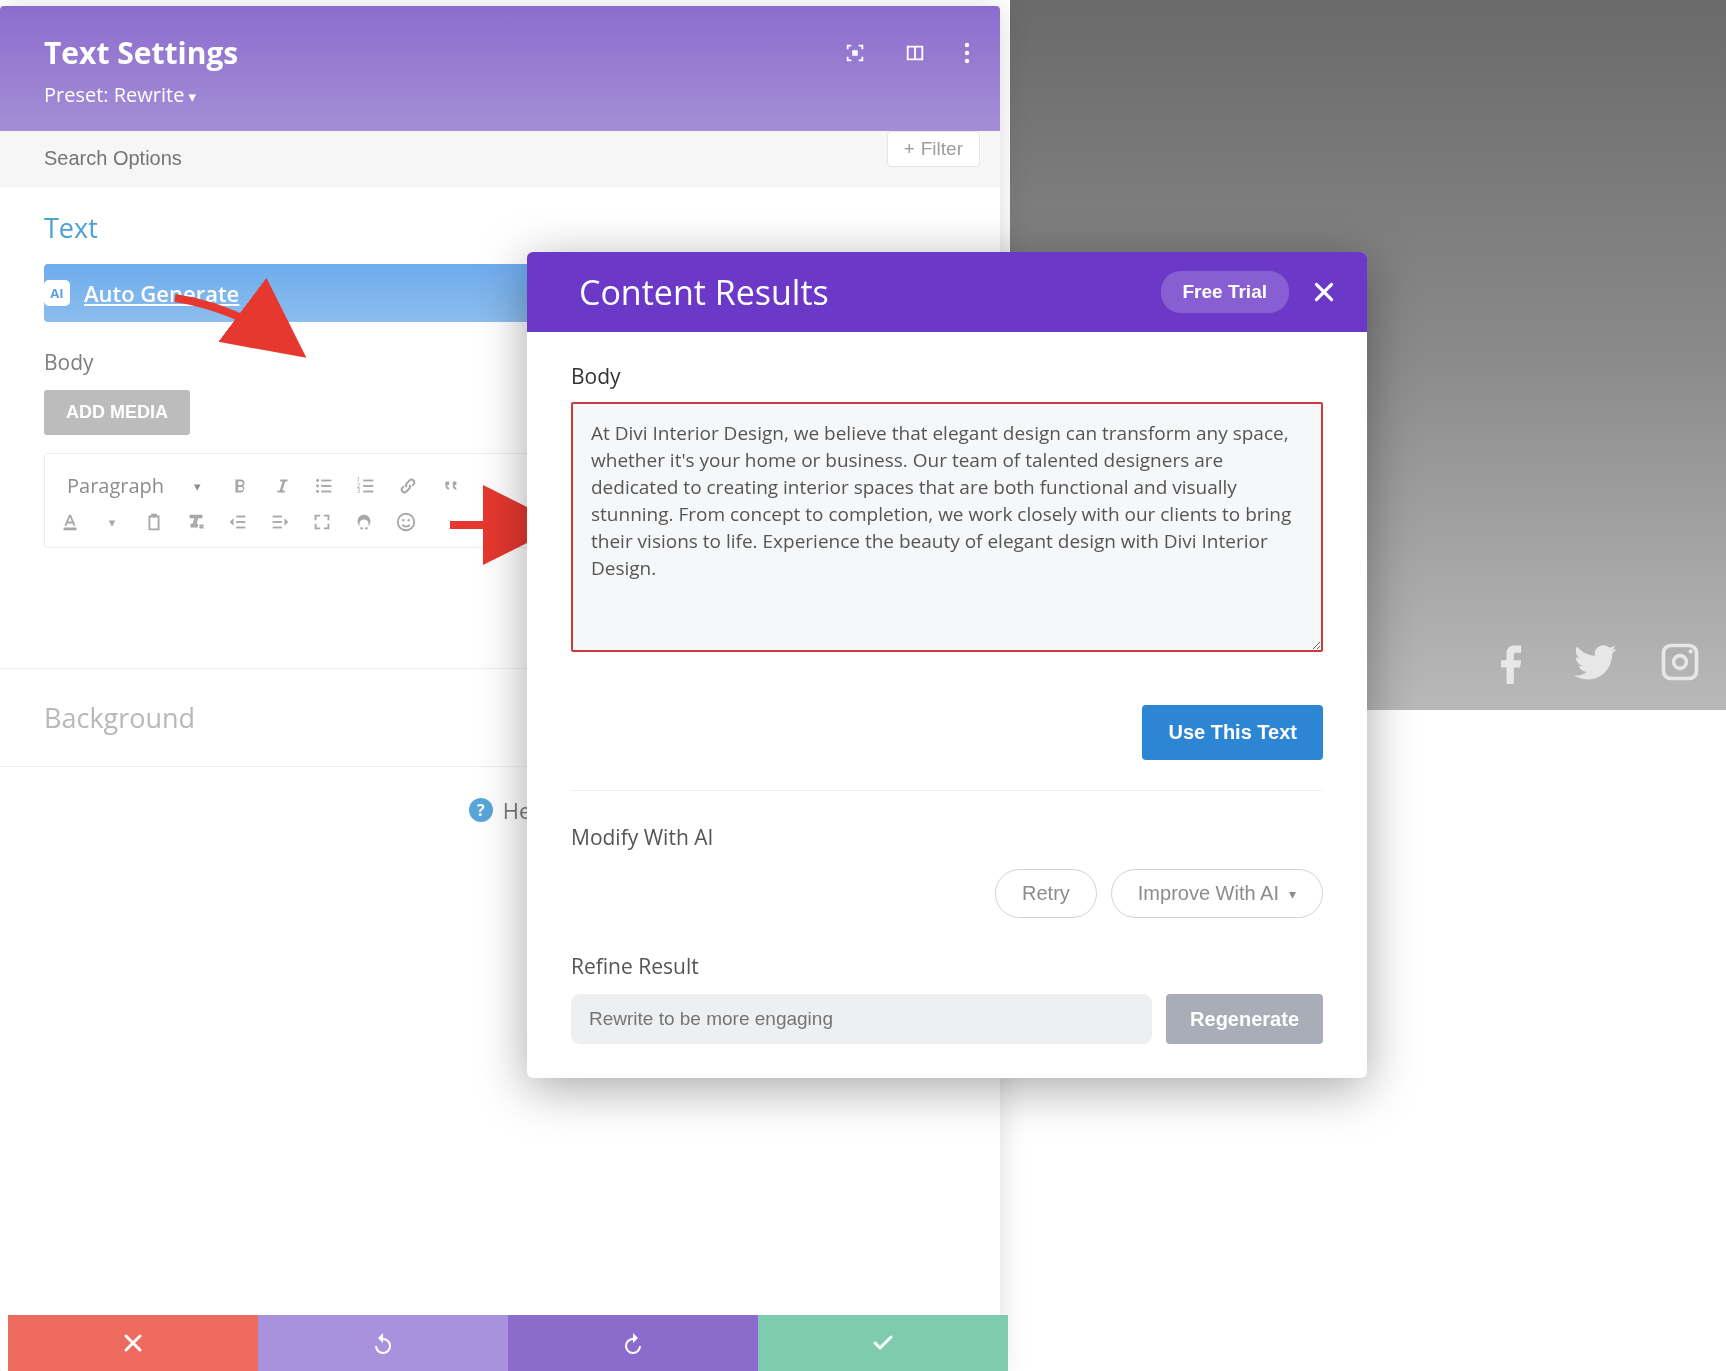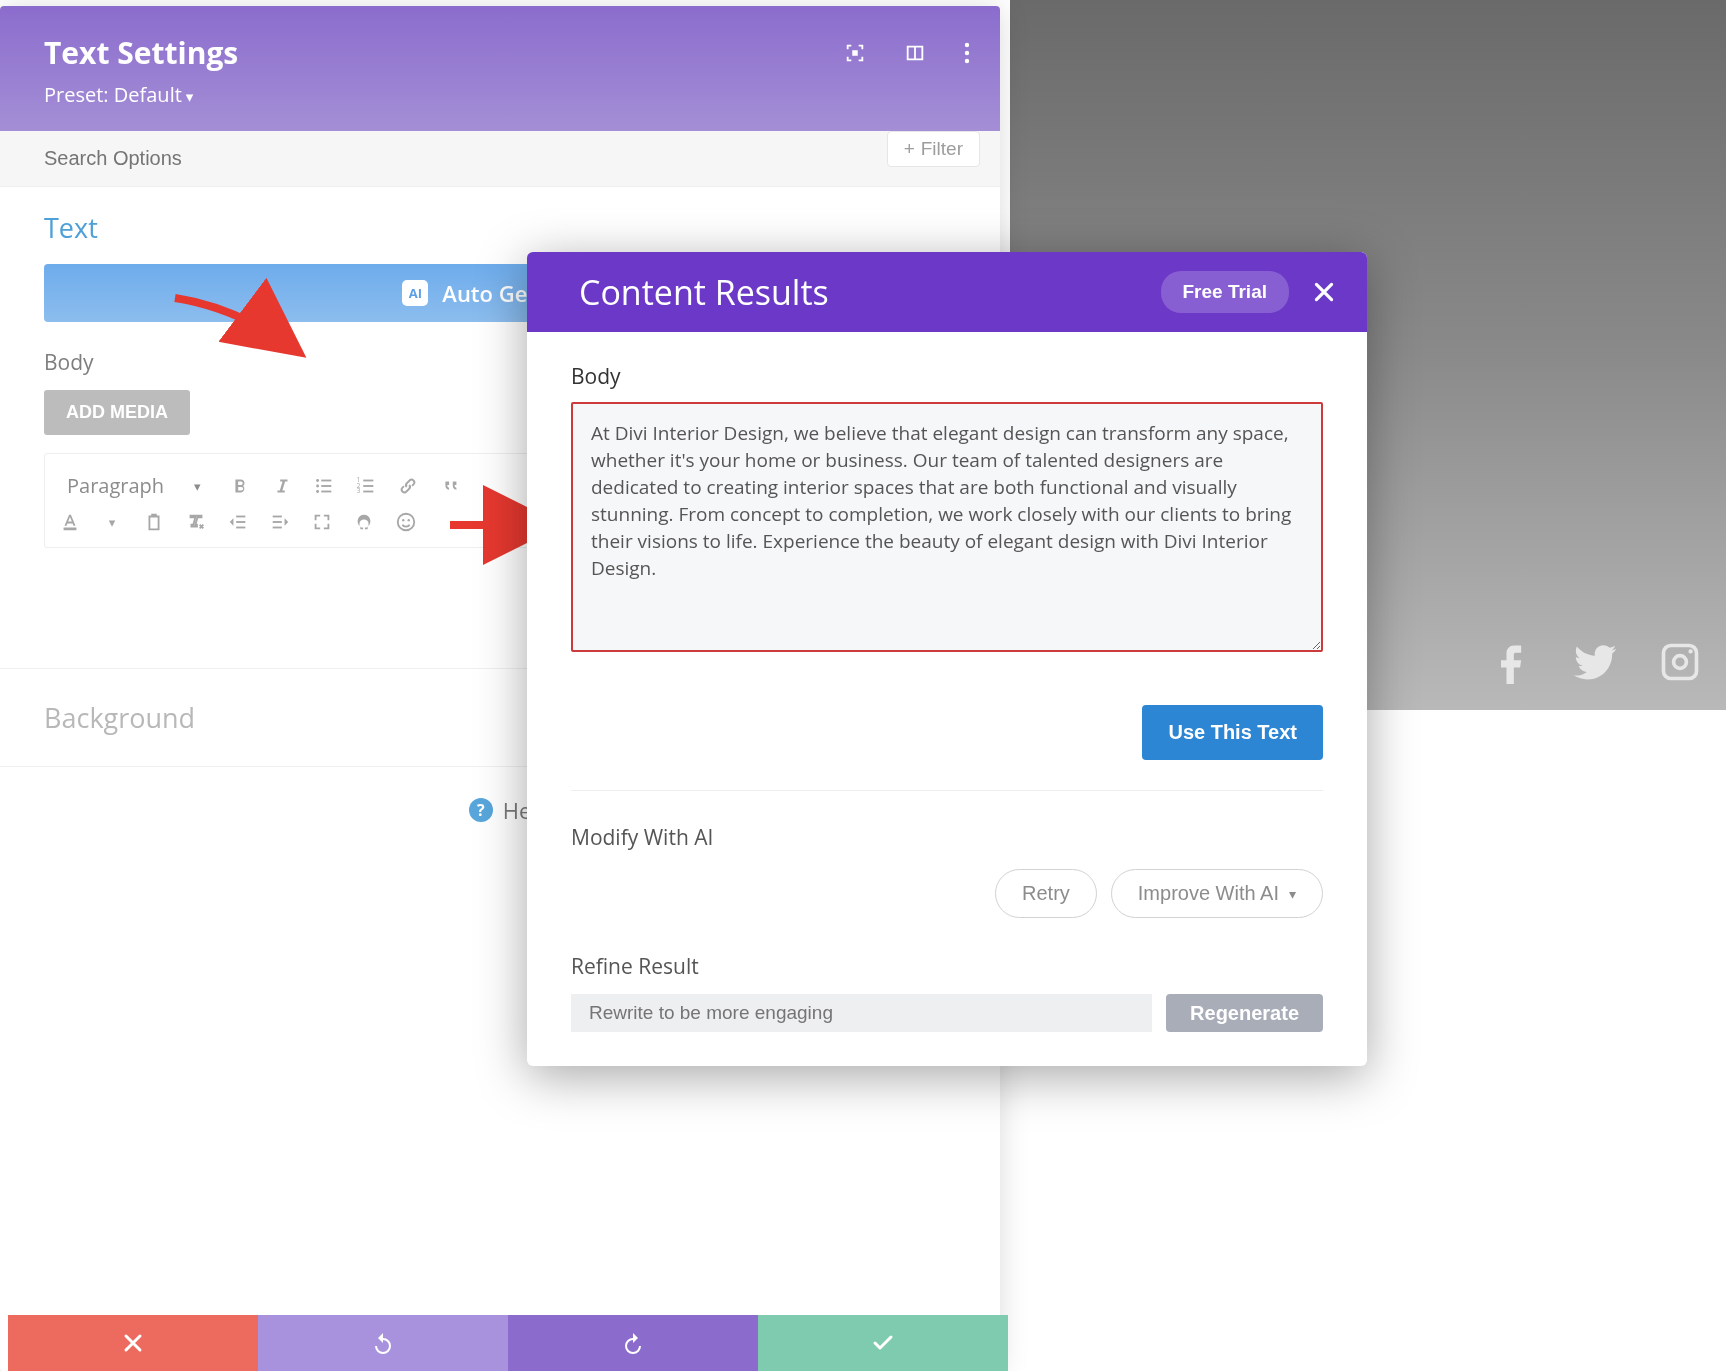--- a/index.html
+++ b/index.html
@@ -27,21 +27,21 @@
   .tabs { height:56px; background:linear-gradient(180deg,#a693dc 0%, #c9bfe6 100%); display:flex; align-items:stretch; }
   .tab { padding:0 30px; display:flex; align-items:center; color:#fff; font-size:22px; font-weight:700; cursor:pointer; }
   .tab.active { background:rgba(255,255,255,0.12); }
 
   .search-row { height:56px; background:#f6f6f6; display:flex; padding:0 20px 0 44px; justify-content:space-between; border-bottom:1px solid #eee; }
   .search-input { border:none; background:transparent; font-size:20px; color:#7e7e7e; outline:none; width:500px; }
   .filter-btn { background:#fff; border:1px solid #e6e6e6; border-radius:4px; height:36px; padding:0 16px; display:flex; align-items:center; gap:6px; color:#9d9d9d; font-size:19px; cursor:pointer; }
 
   .section { padding:22px 44px 10px 44px; border-bottom:1px solid #f0f0f0; }
   .section h3 { font-size:27px; color:#4fa0d6; font-weight:500; margin-bottom:18px; }
-  .auto-gen { display:flex; align-items:center; justify-content:center; gap:14px; height:58px; background:linear-gradient(180deg,#6eacec 0%,#8cbdee 100%); color:#fff; font-size:22px; font-weight:600; border-radius:4px; cursor:pointer; width:100%; }
+  .auto-gen { display:flex; align-items:center; justify-content:flex-start; gap:14px; height:58px; background:linear-gradient(180deg,#6eacec 0%,#8cbdee 100%); color:#fff; font-size:22px; font-weight:600; border-radius:4px; cursor:pointer; width:100%;text-decoration:underline; }
   .auto-gen .ai-badge { width:26px; height:26px; border-radius:5px; background:#fff; color:#5f9fe4; font-size:13px; font-weight:700; display:flex; align-items:center; justify-content:center; }
 
   .body-label { font-size:21px; color:#7e7e7e; margin:26px 0 14px 0; }
   .add-media { background:#bcbcbc; color:#fff; font-size:18px; font-weight:700; border:none; padding:12px 22px; border-radius:3px; cursor:pointer; }
 
   .editor-toolbar { margin-top:18px; background:#fff; border:1px solid #eee; border-radius:3px; padding:10px 8px; }
   .et-row { display:flex; align-items:center; gap:20px; padding:4px 6px; flex-wrap:wrap; }
   .para-select { display:flex; align-items:center; gap:30px; color:#8c8c8c; font-size:20px; padding:4px 8px; cursor:pointer; }
   .tb-icon { width:22px; height:22px; display:inline-flex; align-items:center; justify-content:center; color:#a5a5a5; cursor:pointer; }
   .tb-icon svg { width:22px; height:22px; fill:#a7a7a7; }
@@ -80,21 +80,21 @@
   .use-row { display:flex; justify-content:flex-end; margin-top:48px; padding-bottom:30px; border-bottom:1px solid #eee; }
   .use-btn { background:#2d86d3; color:#fff; border:none; padding:16px 26px; font-size:20px; font-weight:700; border-radius:4px; cursor:pointer; }
 
   .modify-label { font-size:21px; color:#555; margin:32px 0 18px 0; }
   .modify-row { display:flex; justify-content:flex-end; gap:14px; }
   .pill { border:1px solid #d2d2d2; background:#fff; color:#8c8c8c; padding:12px 26px; border-radius:28px; font-size:20px; cursor:pointer; display:flex; align-items:center; gap:10px; }
   .pill .caret { font-size:14px; }
 
   .refine-label { font-size:21px; color:#555; margin:34px 0 14px 0; }
   .refine-row { display:flex; gap:14px; }
-  .refine-input { flex:1; background:#eeeff1; border:none; padding:8px 18px; font-size:19px; color:#888; border-radius:0; outline:none; }
+  .refine-input { flex:1; background:#eeeff1; border:none; padding:14px 18px; font-size:19px; color:#888; border-radius:9px; outline:none; }
   .regen-btn { background:#a9adb8; color:#fff; border:none; padding:0 24px; border-radius:4px; font-size:20px; font-weight:600; cursor:pointer; }
 
 </style>
 </head>
 <body>
 
 <div class="page-bg">
   <div class="dark-strip"></div>
   <div class="white-cover"></div>
 
@@ -109,21 +109,21 @@
           <path d="M7 2h10a5 5 0 0 1 5 5v10a5 5 0 0 1-5 5H7a5 5 0 0 1-5-5V7a5 5 0 0 1 5-5zm0 2a3 3 0 0 0-3 3v10a3 3 0 0 0 3 3h10a3 3 0 0 0 3-3V7a3 3 0 0 0-3-3H7zm5 3.5A4.5 4.5 0 1 1 7.5 12 4.5 4.5 0 0 1 12 7.5zm0 2A2.5 2.5 0 1 0 14.5 12 2.5 2.5 0 0 0 12 9.5zM17.8 5a1.2 1.2 0 1 1-1.2 1.2A1.2 1.2 0 0 1 17.8 5z"></path>
         </svg></span>
   </div>
 </div>
 
 <div class="settings">
 
   <div class="settings-header">
     <div class="settings-title">Text Settings</div>
     <div class="settings-preset">
-      <span>Preset: Default</span><span class="caret">▾</span>
+      <span>Preset: Rewrite</span><span class="caret">▾</span>
     </div>
     <div class="header-icons">
       <span><svg viewBox="0 0 24 24">
             <path d="M3 3h5v2H5v3H3V3zm13 0h5v5h-2V5h-3V3zM3 16h2v3h3v2H3v-5zm16 0h2v5h-5v-2h3v-3zM9 9h6v6H9z"></path>
           </svg></span>
       <span><svg viewBox="0 0 24 24">
             <path d="M3 4h18v16H3V4zm2 2v12h6V6H5zm8 0v12h6V6h-6z"></path>
           </svg></span>
       <span><svg class="dots" viewBox="0 0 6 22">
             <circle cx="3" cy="3" r="2.2"></circle>

